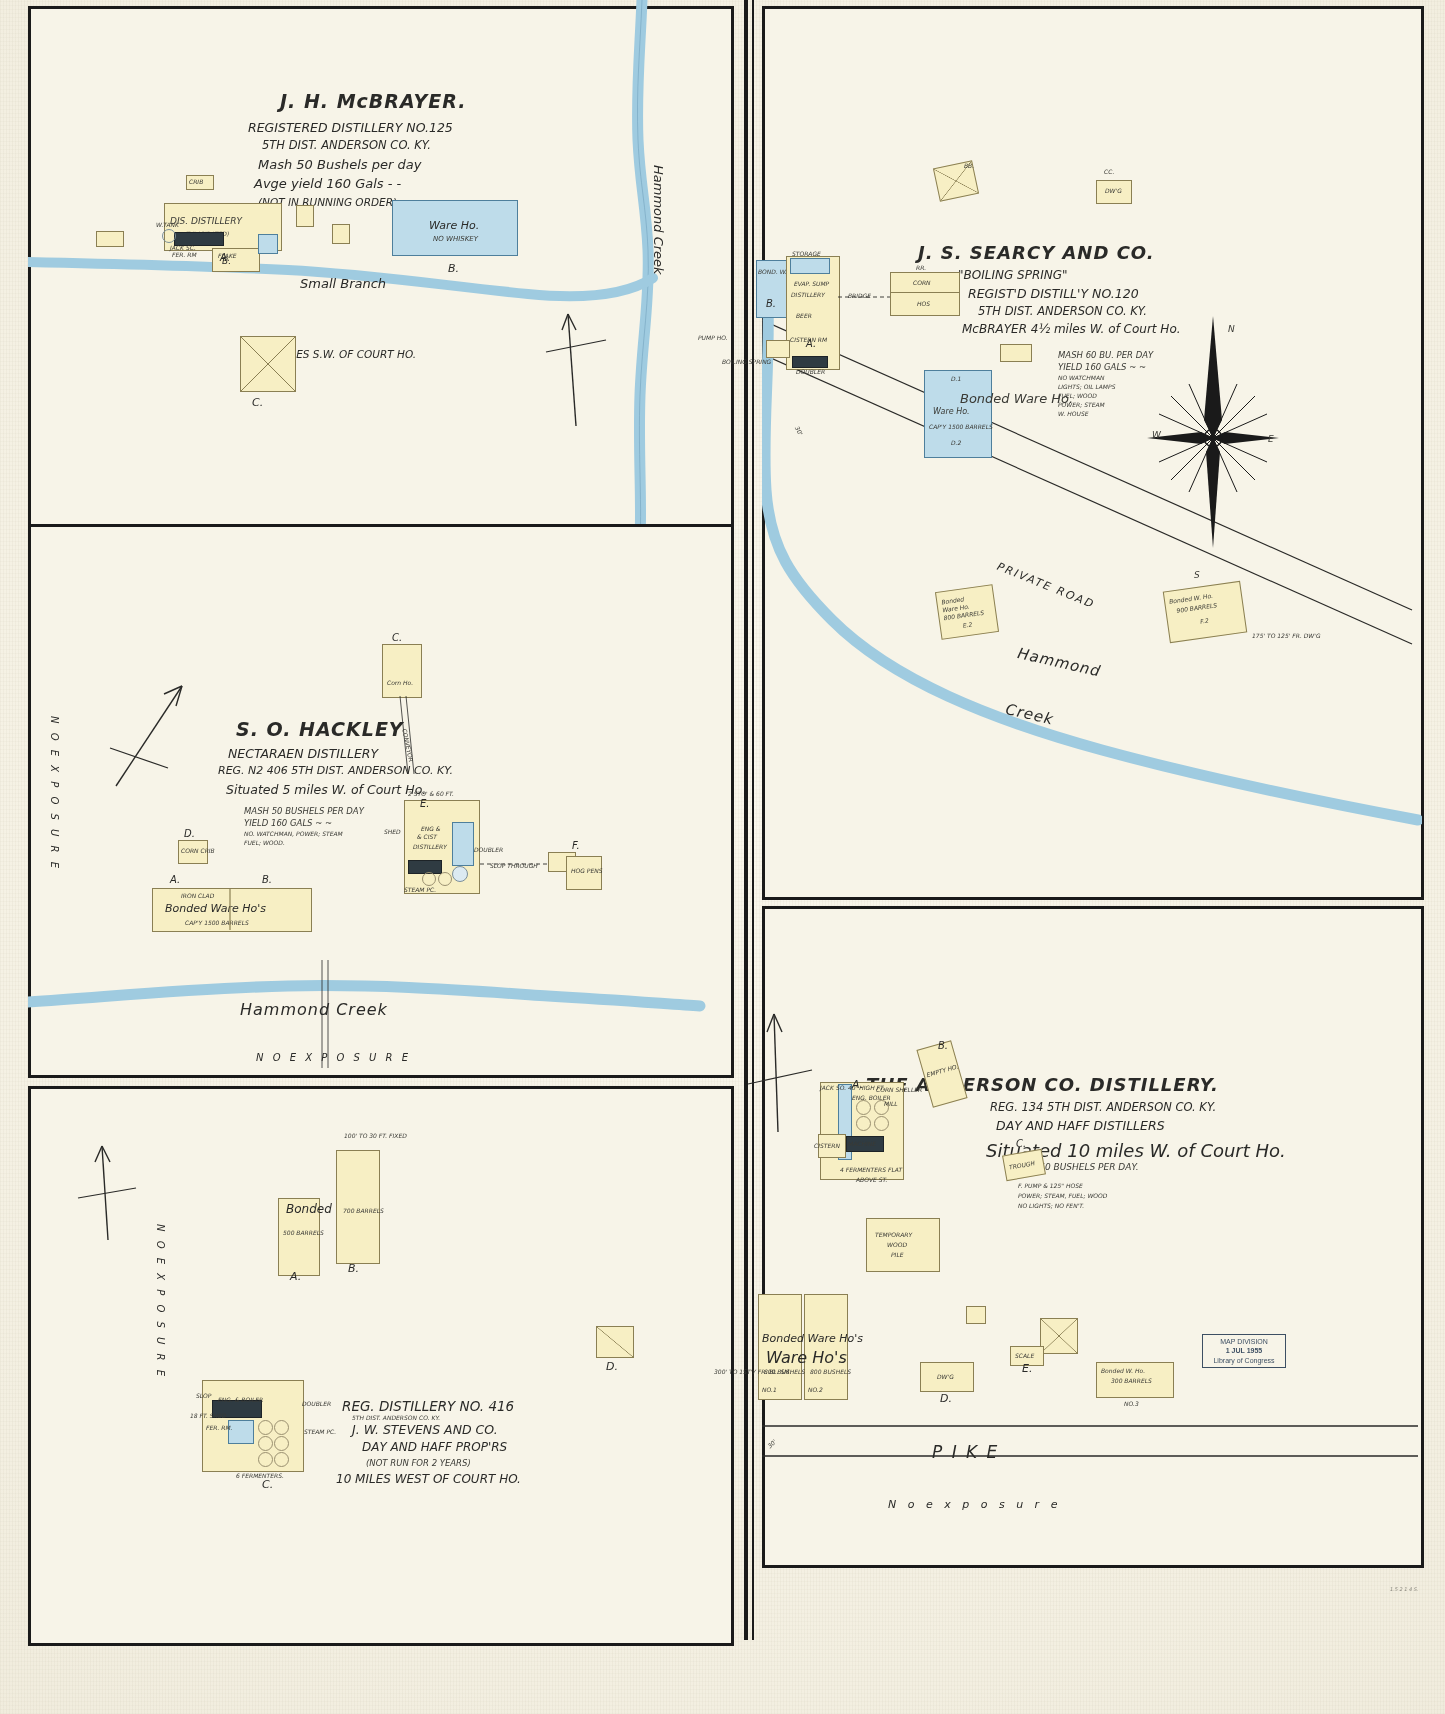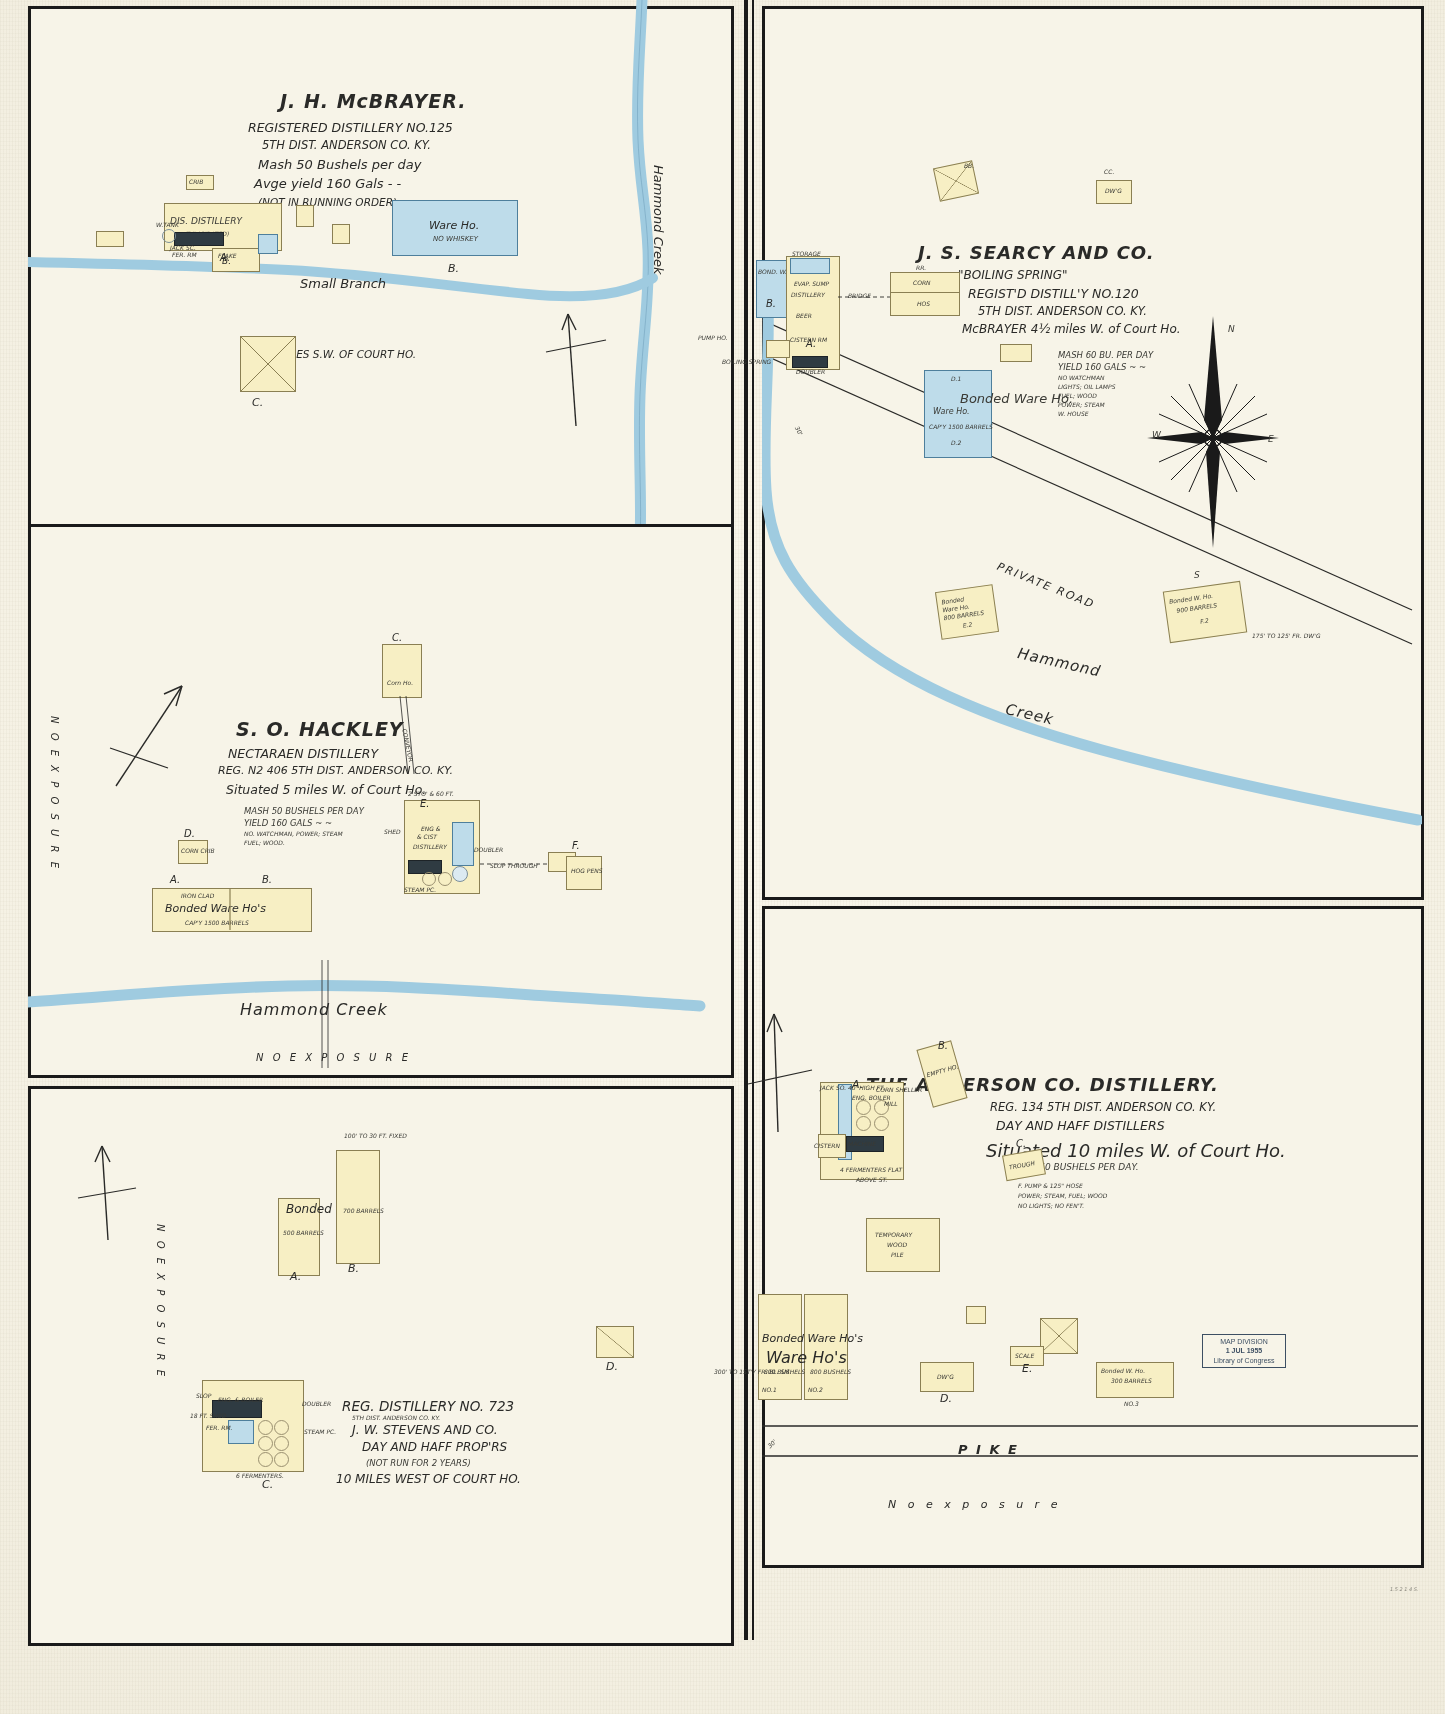--- a/index.html
+++ b/index.html
@@ -336,21 +336,21 @@
   </div>
   <div class="hand lbl" style="position:absolute;left:290px;top:1270px;font-size:11px;">A.</div>
   <div class="hand lbl" style="position:absolute;left:286px;top:1202px;font-size:12px;">Bonded  W. Ho's</div>
 
   <div class="bldg frame" style="left:336px;top:1150px;width:42px;height:112px;">
     <div class="tiny2" style="position:absolute;left:6px;top:56px;">700 BARRELS</div>
   </div>
   <div class="hand lbl" style="position:absolute;left:348px;top:1262px;font-size:11px;">B.</div>
   <div class="tiny2" style="position:absolute;left:344px;top:1132px;">100' TO 30 FT. FIXED</div>
 
-  <div class="hand lbl" style="position:absolute;left:342px;top:1398px;font-size:13.5px;">REG. DISTILLERY NO. 723</div>
+  <div class="hand lbl" style="position:absolute;left:342px;top:1398px;font-size:13.5px;">REG. DISTILLERY NO. 416</div>
   <div class="tiny2" style="position:absolute;left:352px;top:1414px;">5TH DIST. ANDERSON CO. KY.</div>
   <div class="hand lbl" style="position:absolute;left:352px;top:1422px;font-size:12.5px;">J. W. STEVENS AND CO.</div>
   <div class="hand lbl" style="position:absolute;left:362px;top:1440px;font-size:12px;">DAY AND HAFF PROP'RS</div>
   <div class="tiny" style="position:absolute;left:354px;top:1458px;font-size:8.5px;margin-left:12px;">(NOT RUN FOR 2 YEARS)</div>
   <div class="hand lbl" style="position:absolute;left:336px;top:1472px;font-size:12px;">10 MILES WEST OF COURT HO.</div>
 
   <div class="bldg frame" style="left:596px;top:1326px;width:36px;height:30px;">
     <div style="position:absolute;left:0;top:0;width:100%;height:100%;background:linear-gradient(to top right,transparent calc(50% - .6px),#8a7f53 50%,transparent calc(50% + .6px));"></div>
   </div>
   <div class="hand lbl" style="position:absolute;left:606px;top:1360px;font-size:11px;">D.</div>
@@ -450,21 +450,21 @@
   <div class="bldg frame" style="left:1096px;top:1362px;width:76px;height:34px;">
     <div class="tiny2" style="position:absolute;left:4px;top:4px;">Bonded W. Ho.</div>
     <div class="tiny2" style="position:absolute;left:14px;top:14px;">300 BARRELS</div>
   </div>
   <div class="tiny2" style="position:absolute;left:1124px;top:1400px;">NO.3</div>
 
   <svg style="position:absolute;left:762px;top:1410px;" width="656" height="60">
     <path d="M 0 16 L 656 16" stroke="#2a2a28" stroke-width="1.6" fill="none"></path>
     <path d="M 0 46 L 656 46" stroke="#2a2a28" stroke-width="1.6" fill="none"></path>
   </svg>
-  <div class="hand lbl" style="position:absolute;left:958px;top:1442px;font-size:13px;letter-spacing:2px;font-weight:bold;">P I K E</div>
+  <div class="hand lbl" style="position:absolute;left:932px;top:1442px;font-size:17px;letter-spacing:2px;">P I K E</div>
   <div class="tiny2" style="position:absolute;left:766px;top:1444px;transform:rotate(-42deg);transform-origin:left top;">30'</div>
   <div class="hand lbl" style="position:absolute;left:888px;top:1498px;font-size:11px;letter-spacing:4px;">N o       e x p o s u r e</div>
 
   <div class="locstamp" style="left:1202px;top:1334px;width:76px;">
     <div>MAP DIVISION</div>
     <div style="font-weight:bold;">1 JUL 1955</div>
     <div>Library of Congress</div>
   </div>
 
   <div class="tiny2" style="position:absolute;left:1390px;top:1586px;font-size:5px;opacity:.6;">1.5 2 1 4 S.</div>

